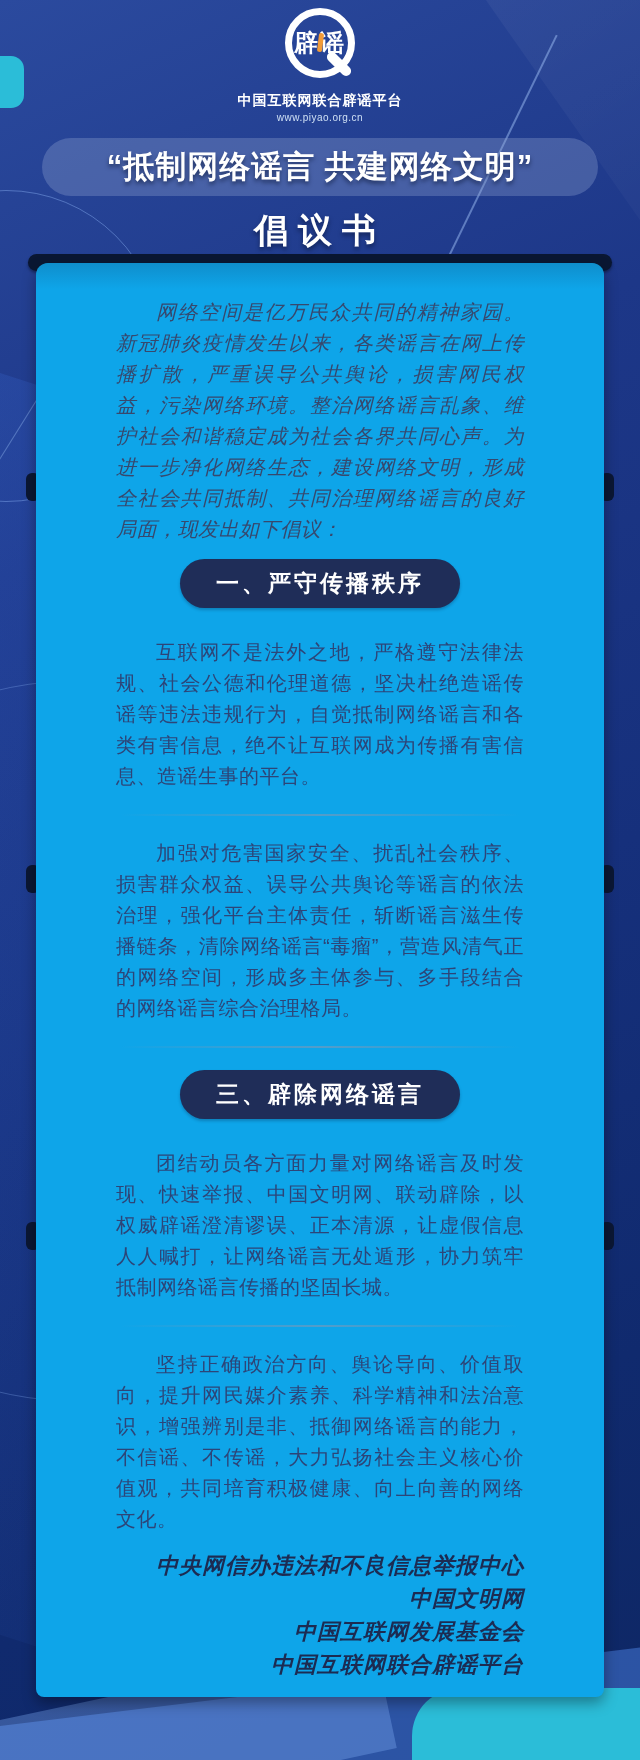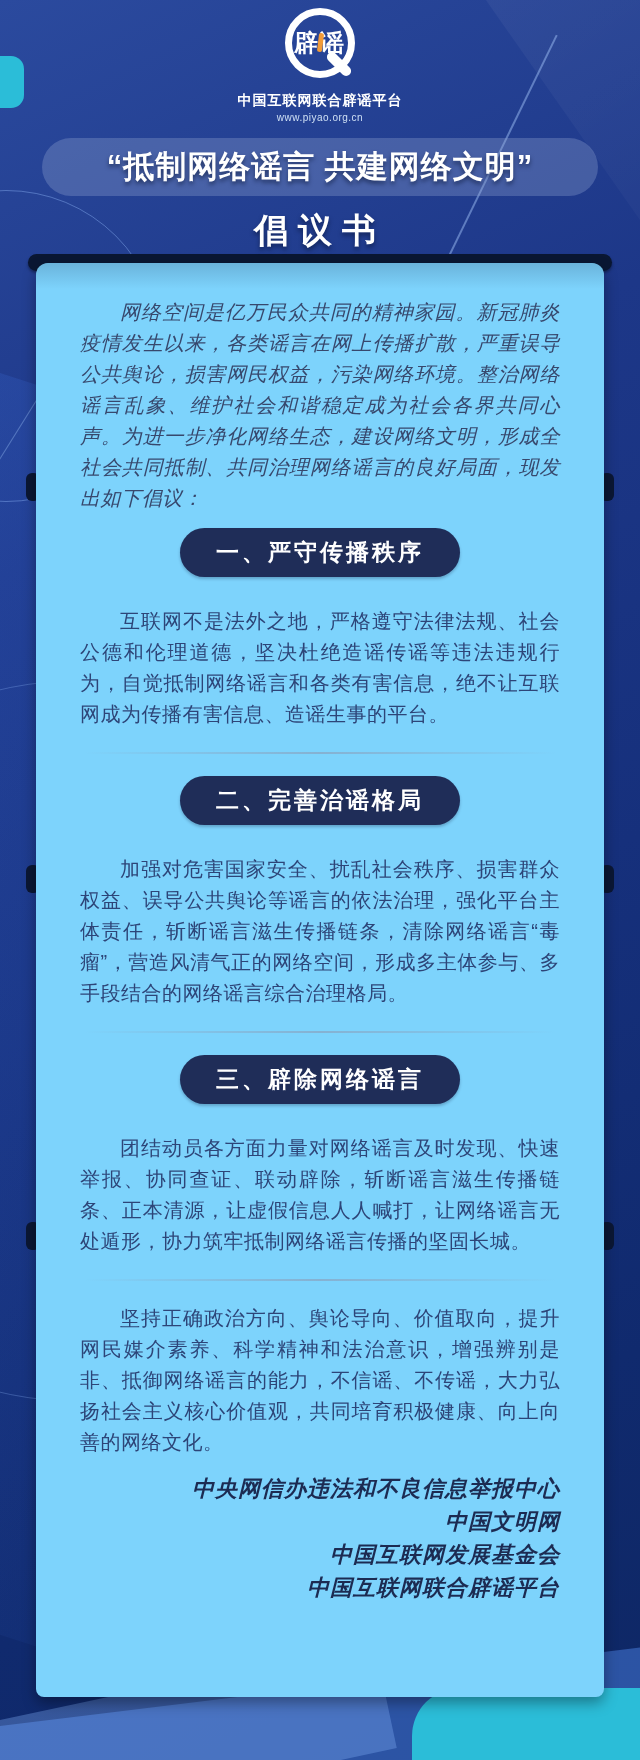--- a/index.html
+++ b/index.html
@@ -47,23 +47,23 @@
   .title-pill{margin:15px auto 0;width:556px;height:58px;border-radius:29px;
     background:rgba(150,168,210,0.32);display:flex;align-items:center;justify-content:center;
     color:#fff;font-weight:bold;font-size:31px;letter-spacing:1px;
     text-shadow:0 3px 4px rgba(8,18,48,0.55);}
   .subtitle{margin-top:12px;color:#fff;font-weight:bold;font-size:34px;letter-spacing:10px;
     text-shadow:0 3px 4px rgba(8,18,48,0.55);}
   
   .scroll{position:absolute;top:254px;left:28px;width:584px;z-index:2;}
   .rod{position:absolute;top:0;left:0;width:584px;height:17px;background:#0a1733;
     border-radius:9px;box-shadow:0 2px 3px rgba(0,0,0,0.4);}
-  .paper{position:relative;margin:9px 8px 0;width:568px;height:1434px;background:#7dd3fc;
+  .paper{position:relative;margin:9px 8px 0;width:568px;height:1434px;background:#0ea5e9;
     border-radius:12px 12px 8px 8px;box-sizing:border-box;
-    padding:34px 44px 26px;overflow:hidden;
+    padding:34px 80px 26px;overflow:hidden;
     box-shadow:0 6px 14px rgba(0,0,0,0.35);}
   .paper::before{content:"";position:absolute;left:0;top:0;right:0;height:26px;
     background:linear-gradient(to bottom,rgba(20,35,70,0.18),rgba(20,35,70,0));
     border-radius:12px 12px 0 0;}
   .clip{position:absolute;width:14px;height:28px;background:#0b1734;border-radius:6px;}
   .clip.l{left:-2px;} .clip.r{right:-2px;}
   .clip.y1{top:219px;} .clip.y2{top:611px;} .clip.y3{top:968px;}
   
   .para{margin:0 0 14px;color:#2d4578;font-size:20px;line-height:31px;
     letter-spacing:0.5px;text-align:justify;text-indent:2em;}
@@ -118,29 +118,28 @@
     <p class="para intro">网络空间是亿万民众共同的精神家园。新冠肺炎疫情发生以来，各类谣言在网上传播扩散，严重误导公共舆论，损害网民权益，污染网络环境。整治网络谣言乱象、维护社会和谐稳定成为社会各界共同心声。为进一步净化网络生态，建设网络文明，形成全社会共同抵制、共同治理网络谣言的良好局面，现发出如下倡议：</p>
 
     <div class="section">
       <div class="pill">一、严守传播秩序</div>
       <p class="para">互联网不是法外之地，严格遵守法律法规、社会公德和伦理道德，坚决杜绝造谣传谣等违法违规行为，自觉抵制网络谣言和各类有害信息，绝不让互联网成为传播有害信息、造谣生事的平台。</p>
     </div>
 
     <div class="divider"></div>
 
     <div class="section">
-      <div class="pill">二、完善治谣格局</div>
       <p class="para">加强对危害国家安全、扰乱社会秩序、损害群众权益、误导公共舆论等谣言的依法治理，强化平台主体责任，斩断谣言滋生传播链条，清除网络谣言“毒瘤”，营造风清气正的网络空间，形成多主体参与、多手段结合的网络谣言综合治理格局。</p>
     </div>
 
     <div class="divider"></div>
 
     <div class="section">
       <div class="pill">三、辟除网络谣言</div>
-      <p class="para">团结动员各方面力量对网络谣言及时发现、快速举报、协同查证、联动辟除，斩断谣言滋生传播链条、正本清源，让虚假信息人人喊打，让网络谣言无处遁形，协力筑牢抵制网络谣言传播的坚固长城。</p>
+      <p class="para">团结动员各方面力量对网络谣言及时发现、快速举报、中国文明网、联动辟除，以权威辟谣澄清谬误、正本清源，让虚假信息人人喊打，让网络谣言无处遁形，协力筑牢抵制网络谣言传播的坚固长城。</p>
     </div>
 
     <div class="divider"></div>
 
     <div class="section">
       <p class="para">坚持正确政治方向、舆论导向、价值取向，提升网民媒介素养、科学精神和法治意识，增强辨别是非、抵御网络谣言的能力，不信谣、不传谣，大力弘扬社会主义核心价值观，共同培育积极健康、向上向善的网络文化。</p>
     </div>
 
     <div class="sig-block">
       <span class="sig-line">中央网信办违法和不良信息举报中心</span>

